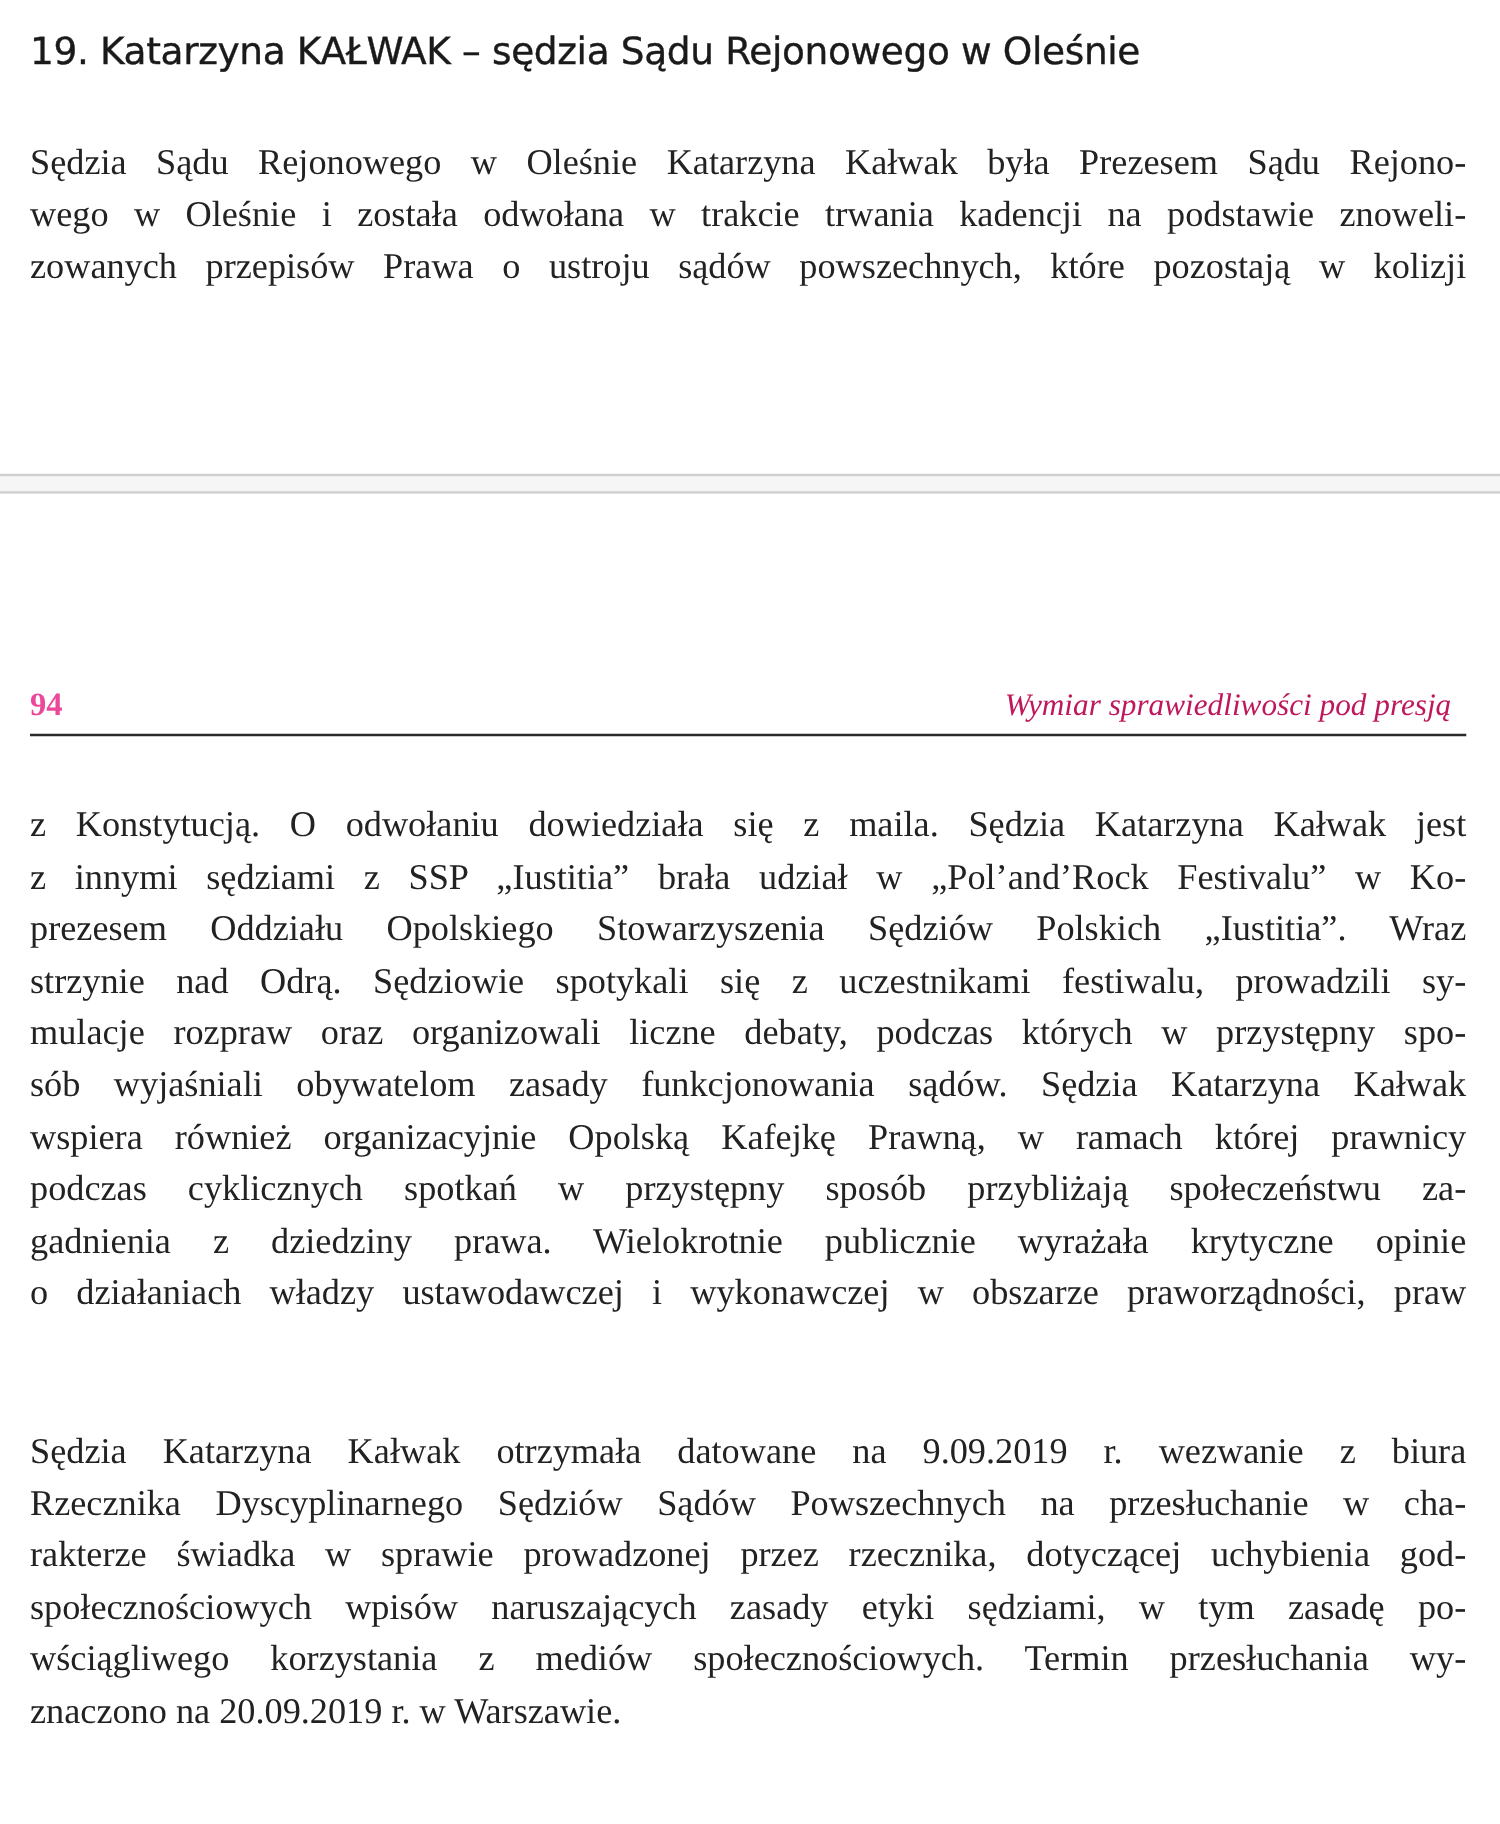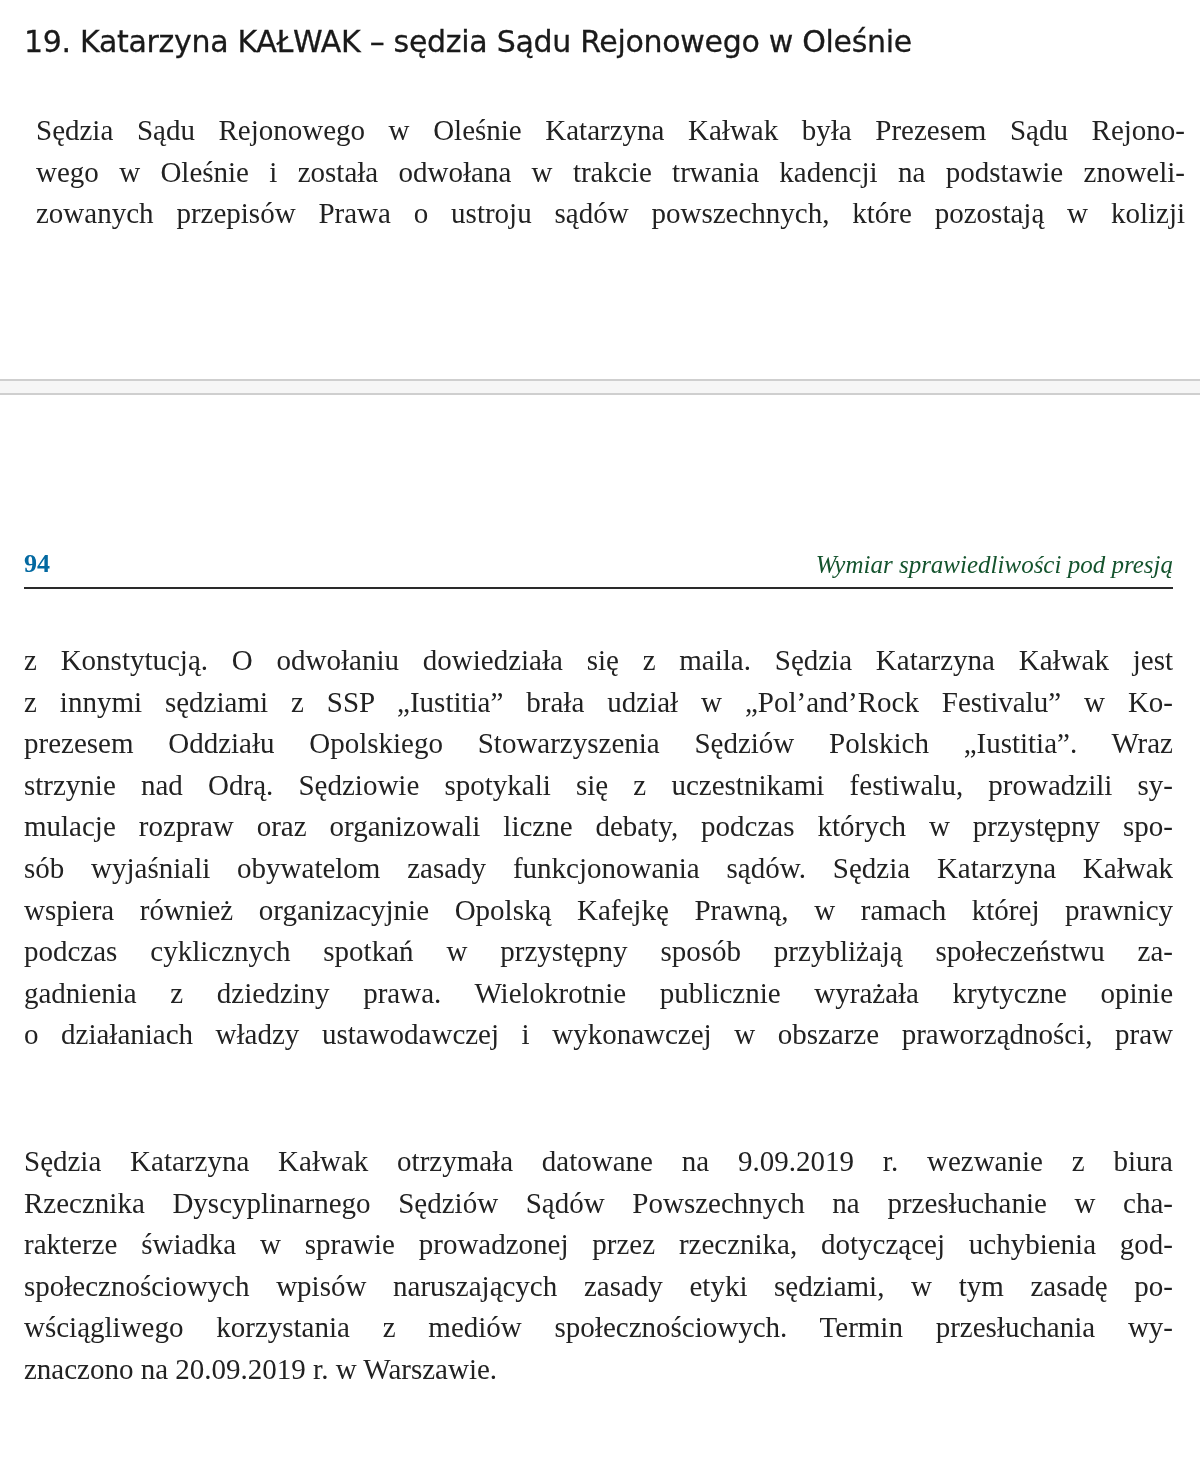--- a/index.html
+++ b/index.html
@@ -10,25 +10,25 @@
   .sep { position: absolute; left: 0; top: 379px; width: 1200px; height: 16px; background: #f6f6f6;
          border-top: 2px solid #cfcfcf; border-bottom: 2px solid #cfcfcf; box-sizing: border-box; }
   .heading { position: absolute; left: 24px; top: 24px; font-family: "DejaVu Sans", sans-serif;
              font-size: 30px; font-weight: normal; color: #1a1a1a; letter-spacing: -0.3px; white-space: nowrap;
              margin: 0; -webkit-text-stroke: 0.3px #1a1a1a; }
   .para { position: absolute; left: 24px; width: 1149px; font-family: "Liberation Serif", "DejaVu Serif", serif;
           font-size: 29px; color: #222; }
   .line { display: block; height: 41.6px; line-height: 41.6px; white-space: nowrap;
           text-align: justify; text-align-last: justify; }
   .line.last { text-align-last: left; }
-  .p1 { top: 110px; margin-left: 12px; }
+  .p1 { top: 110px; }
   .running-head { position: absolute; left: 24px; top: 148px; width: 1149px; height: 44px;
                   border-bottom: 2px solid #2a2a2a; font-family: "Liberation Serif", "DejaVu Serif", serif; }
-  .page-number { position: absolute; left: 0; bottom: 8px; font-size: 26px; font-weight: bold; color: #0369a1; }
-  .book-title { position: absolute; right: 0; bottom: 8px; font-size: 25px; font-style: italic; color: #14532d; }
+  .page-number { position: absolute; left: 0; bottom: 8px; font-size: 26px; font-weight: bold; color: #ec4899; }
+  .book-title { position: absolute; right: 12px; bottom: 8px; font-size: 25px; font-style: italic; color: #be185d; }
   .p2 { top: 245px; }
   .p3 { top: 746px; }
 </style>
 </head>
 <body>
 
 <div class="page page-top">
   <h2 class="heading">19. Katarzyna KAŁWAK – sędzia Sądu Rejonowego w Oleśnie</h2>
   <div class="para p1">
     <span class="line">Sędzia Sądu Rejonowego w Oleśnie Katarzyna Kałwak była Prezesem Sądu Rejono-</span>

